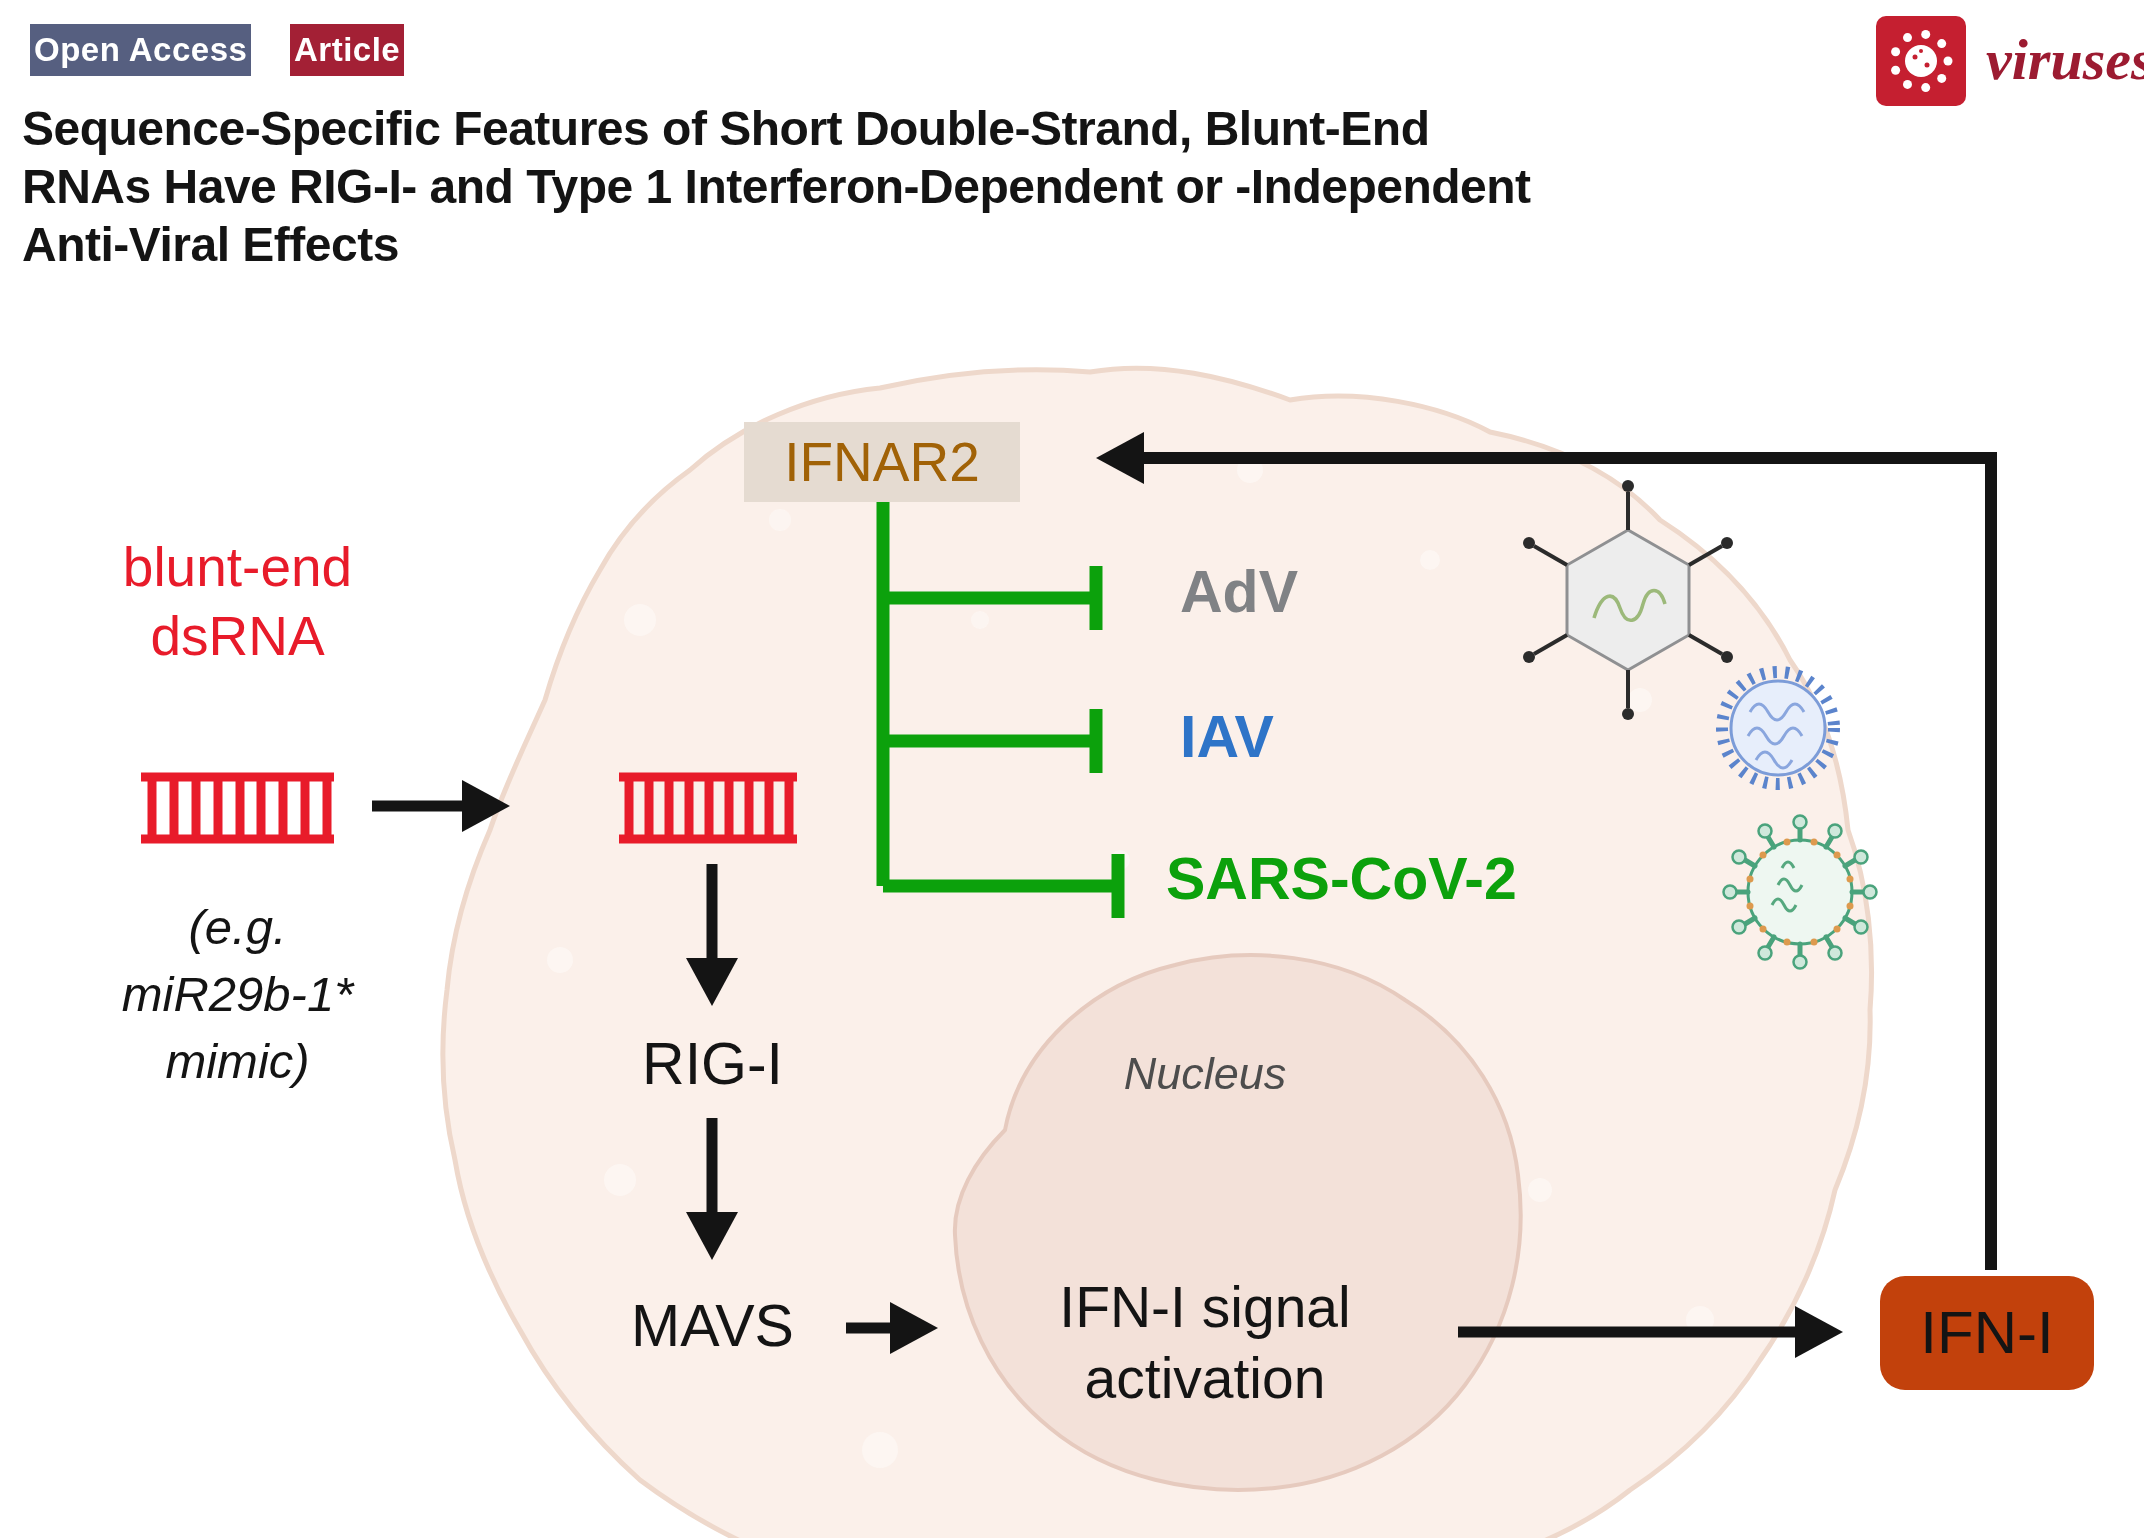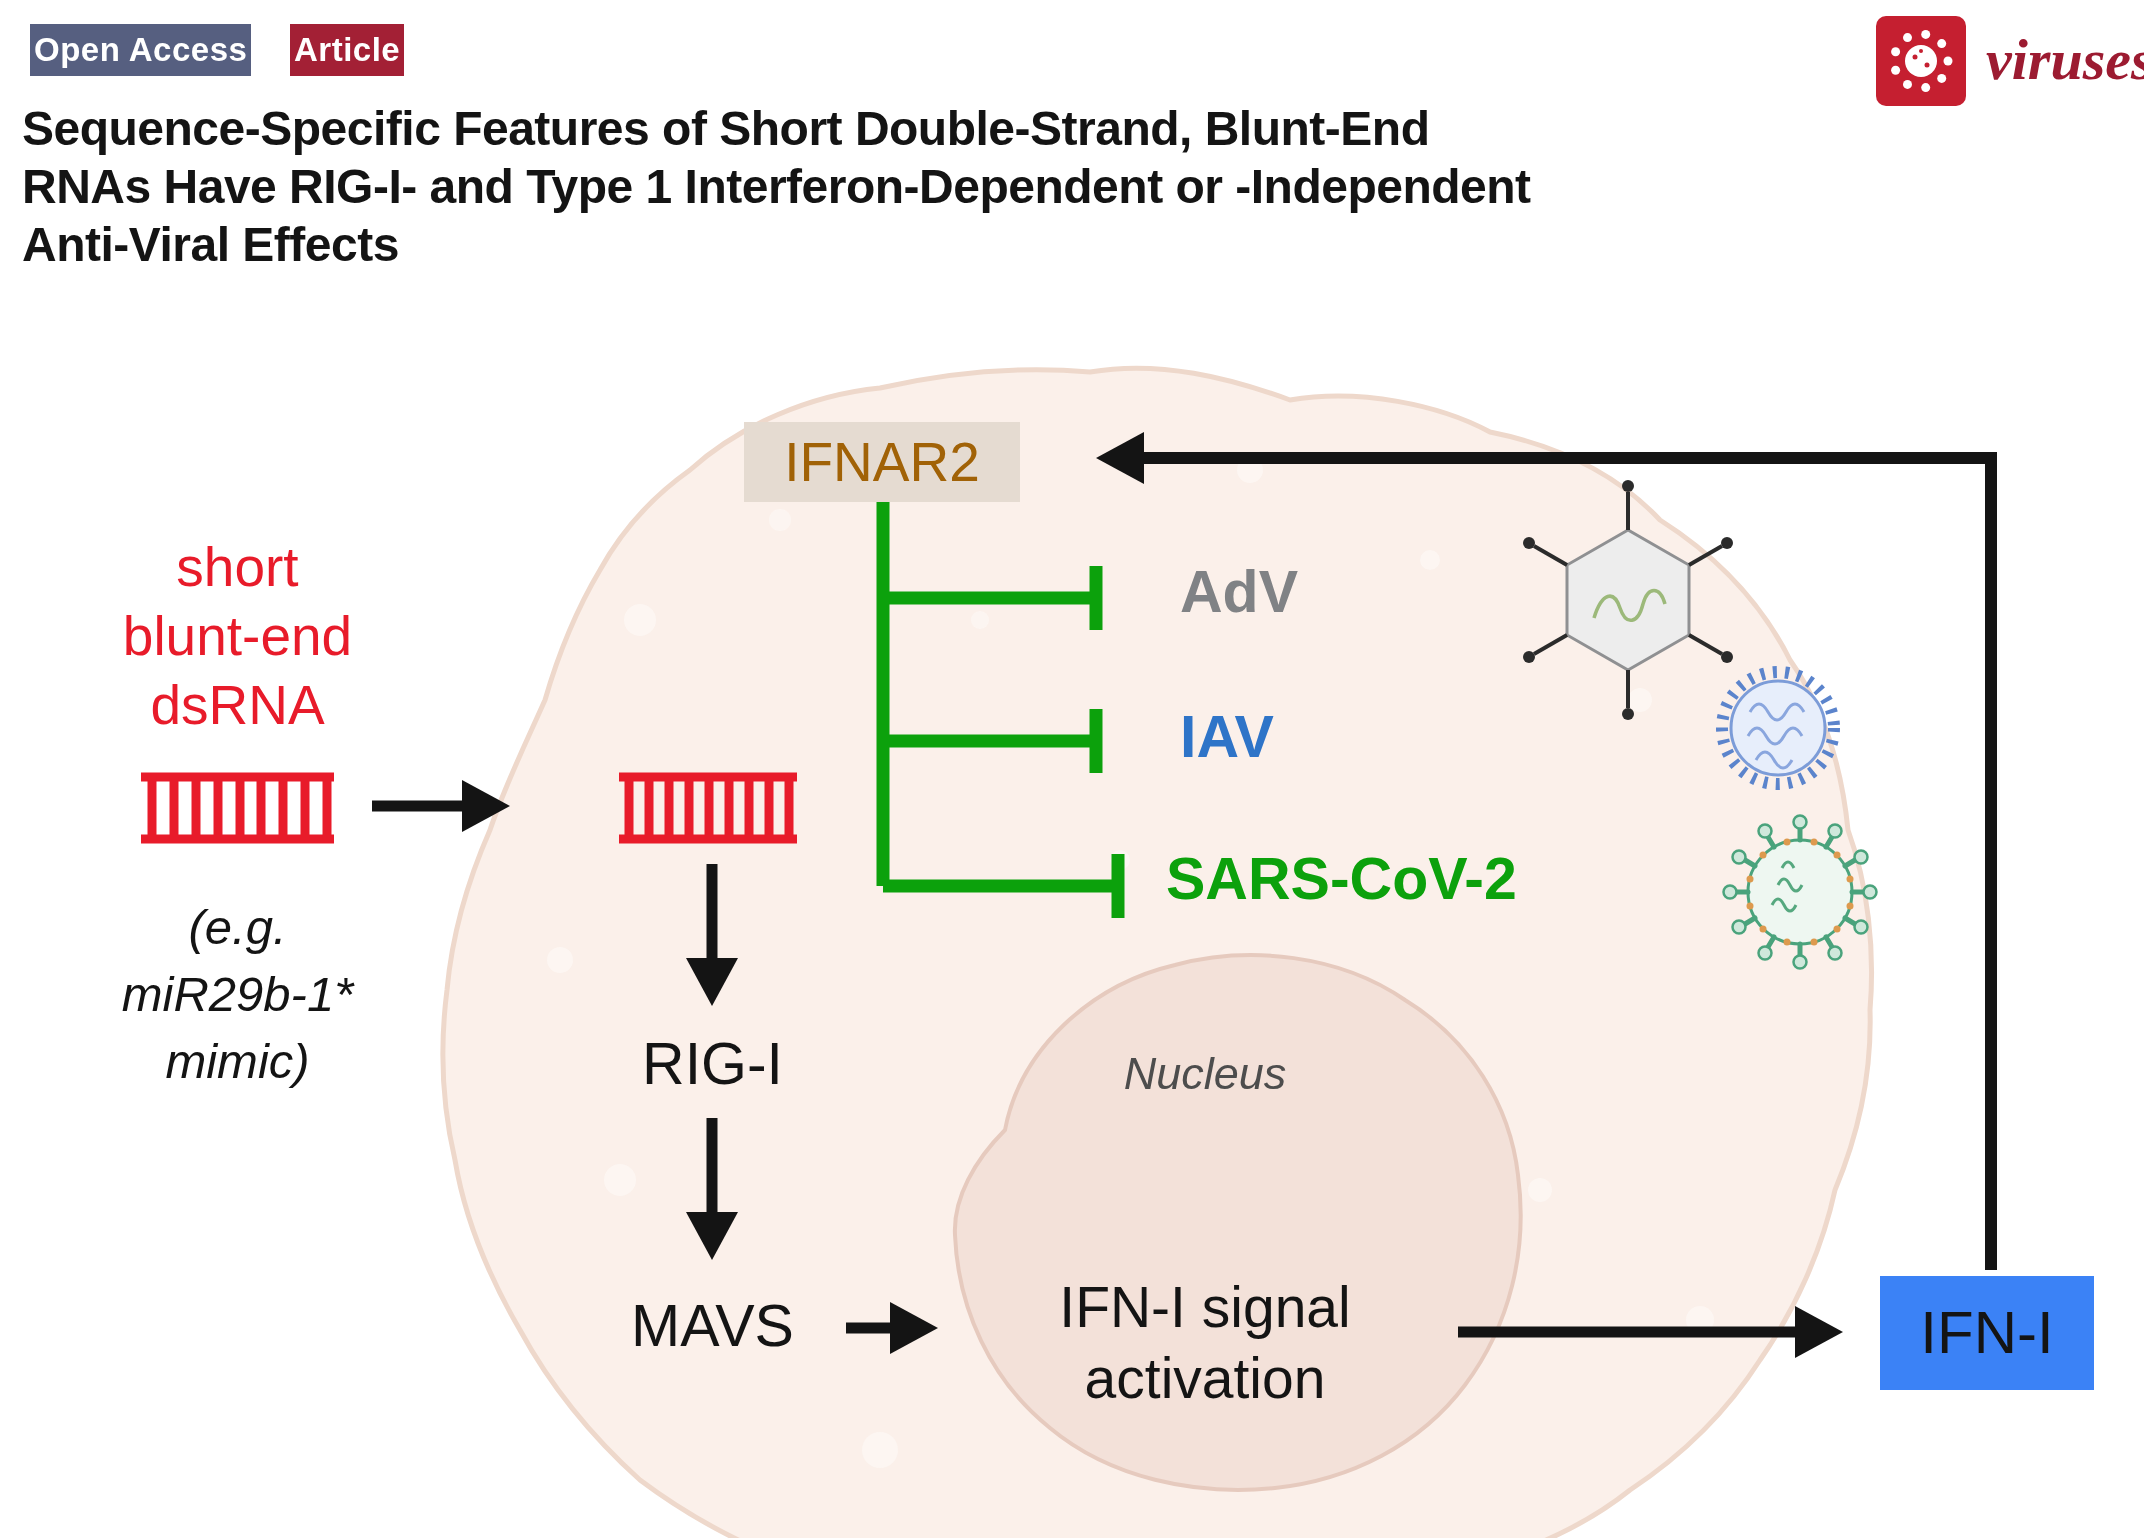--- a/index.html
+++ b/index.html
@@ -41,21 +41,21 @@
     background:#e5dbd1;font-size:55px;color:#a16207;
   }
   .stimulus{left:55px;top:533px;width:365px;font-size:55px;line-height:69px;color:#e81b2a;}
   .stim-example{left:55px;top:852px;width:365px;font-size:49px;line-height:67px;font-style:italic;color:#141414;margin-top:42px;}
   .rigi{left:595px;top:1030px;width:235px;font-size:59px;}
   .mavs{left:575px;top:1292px;width:275px;font-size:59px;}
   .nucleus-lbl{left:1050px;top:1048px;width:310px;font-size:45px;font-style:italic;color:#4d4d4d;}
   .ifn-signal{left:950px;top:1272px;width:510px;font-size:57px;line-height:71px;}
   .ifni-box{
     left:1880px;top:1276px;width:214px;height:114px;line-height:114px;
-    background:#3b82f6;font-size:60px;
+    background:#c2410c;font-size:60px;border-radius:25px;
   }
   .virus-lbl{font-weight:700;font-size:59px;text-align:left;}
   .adv{left:1180px;top:558px;color:#808285;}
   .iav{left:1180px;top:703px;color:#2e74c8;}
   .sars{left:1166px;top:845px;color:#0ca10c;}
 </style>
 </head>
 <body>
 
 <div class="page">
@@ -294,21 +294,20 @@
 
   <h1 class="title">
     <div>Sequence-Specific Features of Short Double-Strand, Blunt-End</div>
     <div>RNAs Have RIG-I- and Type 1 Interferon-Dependent or -Independent</div>
     <div>Anti-Viral Effects</div>
   </h1>
 
   <div class="lbl ifnar2">IFNAR2</div>
 
   <div class="lbl stimulus">
-    <div>short</div>
     <div>blunt-end</div>
     <div>dsRNA</div>
   </div>
 
   <div class="lbl stim-example">
     <div>(e.g.</div>
     <div>miR29b-1*</div>
     <div>mimic)</div>
   </div>
 

